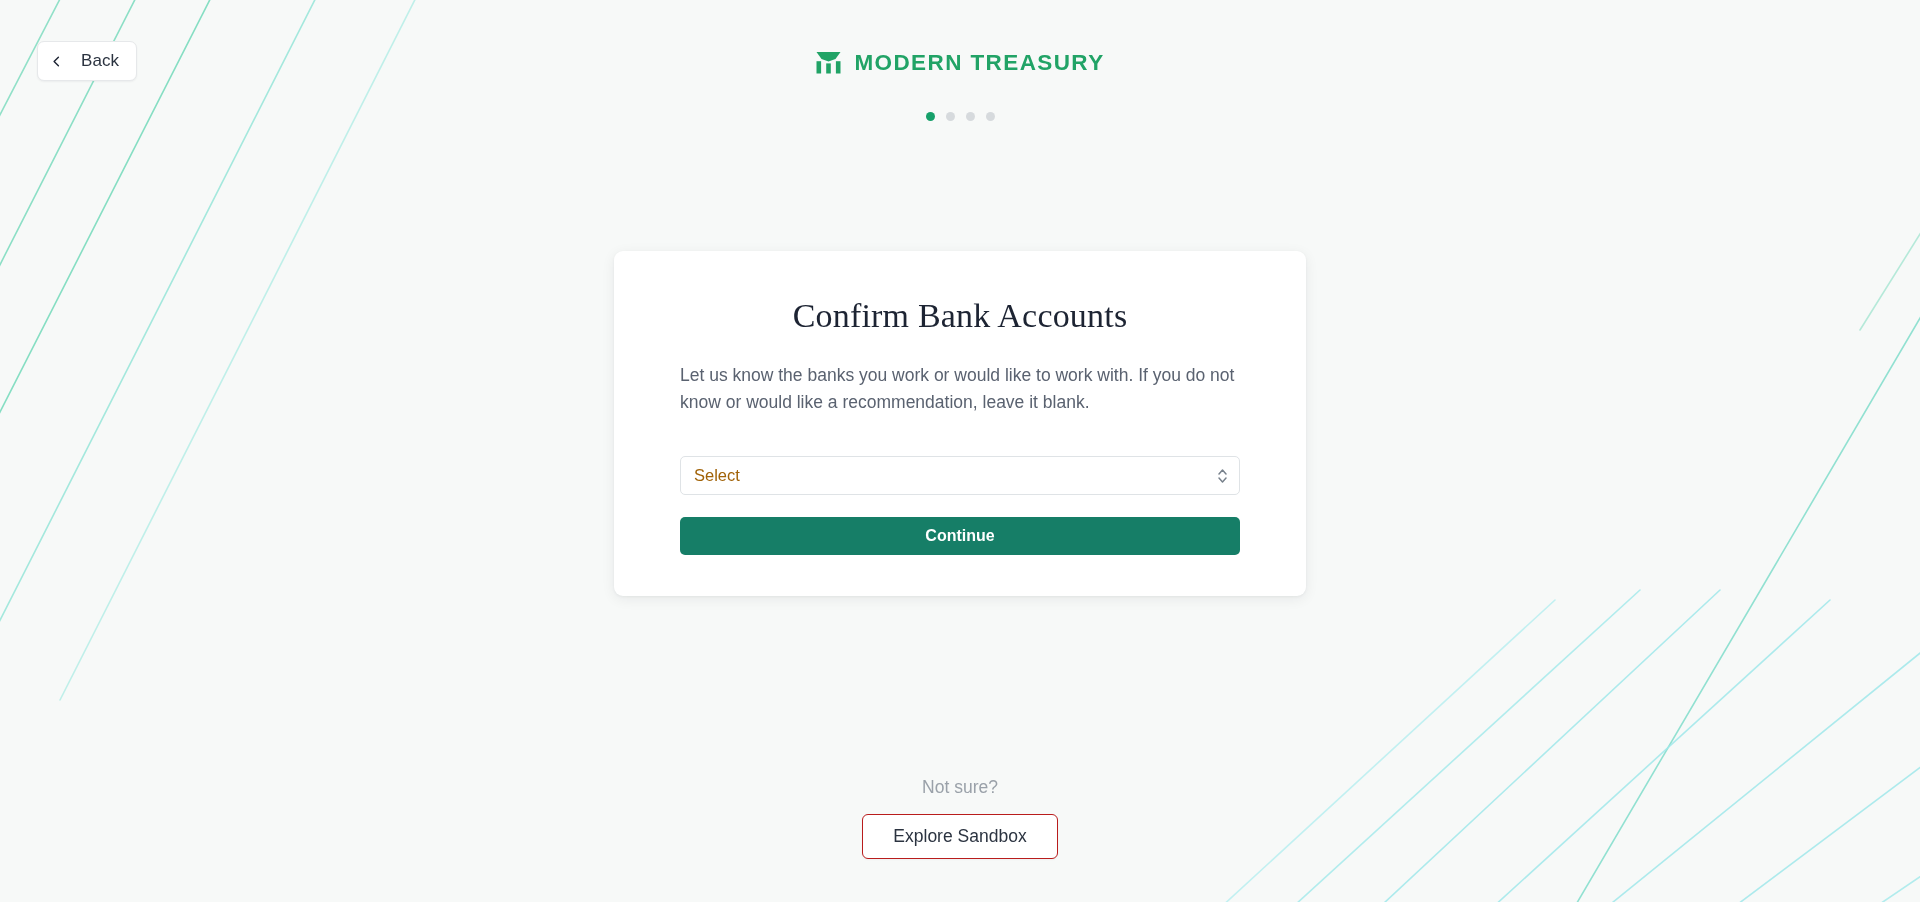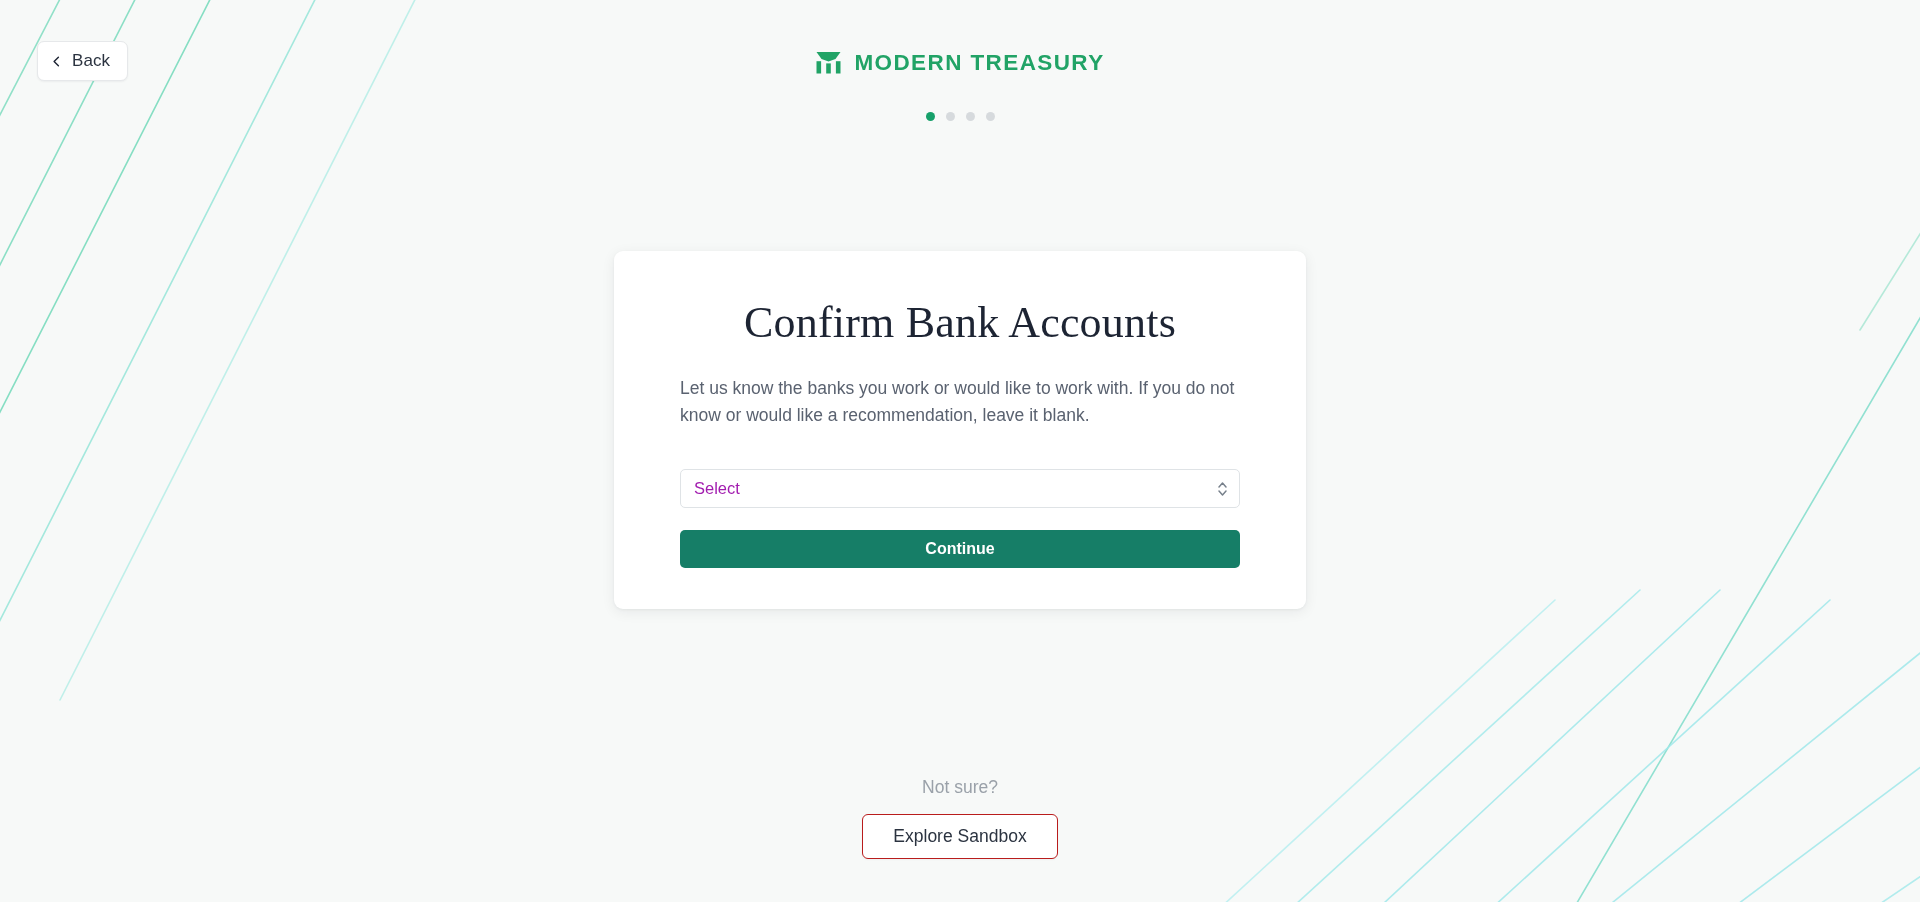--- a/index.html
+++ b/index.html
@@ -27,21 +27,21 @@
   }
 
   
   .back-button {
     position: absolute;
     left: 37px;
     top: 41px;
     z-index: 5;
     display: flex;
     align-items: center;
-    gap: 10px;
+    gap: 19px;
     background: #ffffff;
     border: 1px solid #e6e8ea;
     border-radius: 7px;
     padding: 9px 17px 9px 13px;
     cursor: pointer;
     box-shadow: 0 1px 2px rgba(16,24,40,0.05);
   }
   .back-button .chev {
     display: block;
     width: 11px;
@@ -101,21 +101,21 @@
     width: 692px;
     background: #ffffff;
     border-radius: 9px;
     padding: 46px 66px 41px 66px;
     box-shadow: 0 3px 14px rgba(23,33,48,0.07), 0 1px 3px rgba(23,33,48,0.05);
     z-index: 3;
   }
 
   .card-title {
     font-family: "Liberation Serif", serif;
-    font-size: 44px;
+    font-size: 34px;
     font-weight: 400;
     color: #1d2433;
     text-align: center;
     letter-spacing: 0.2px;
     margin-bottom: 27px;
   }
 
   .card-desc {
     font-size: 17.5px;
     line-height: 27px;
@@ -140,21 +140,21 @@
     border: 1px solid #dfe3e6;
     border-radius: 5px;
     background: #ffffff;
     display: flex;
     align-items: center;
     padding: 0 13px;
     cursor: pointer;
   }
   .select-box .placeholder {
     font-size: 16.5px;
-    color: #a21caf;
+    color: #a16207;
   }
   .select-wrap .updown {
     position: absolute;
     right: 12px;
     top: 50%;
     transform: translateY(-50%);
     width: 11px;
     height: 17px;
     line-height: 0;
     pointer-events: none;

